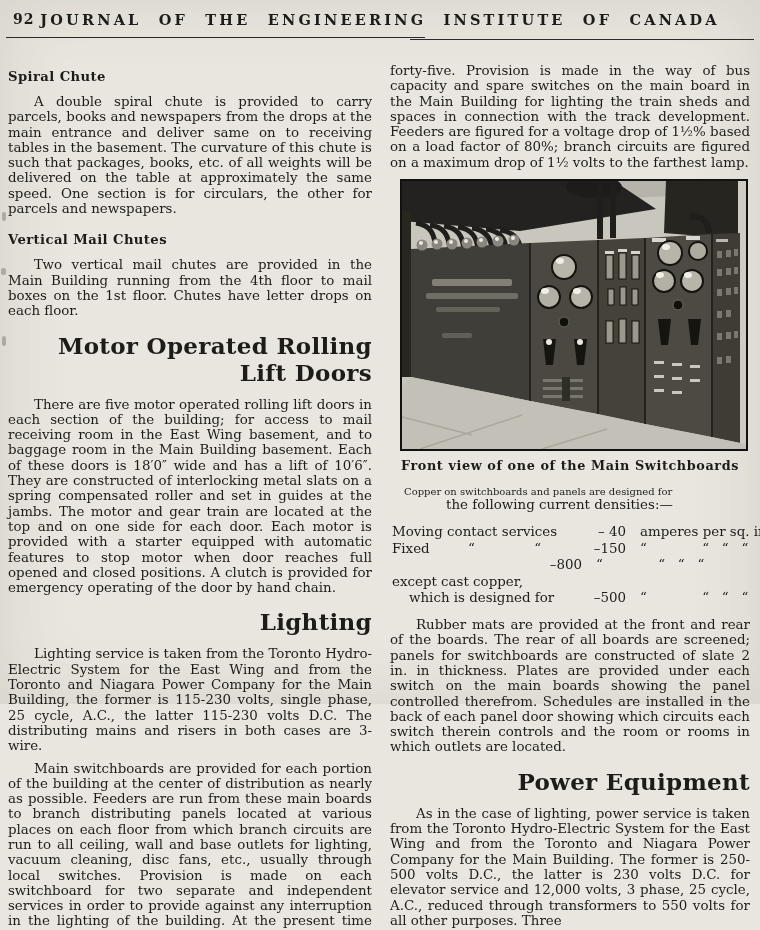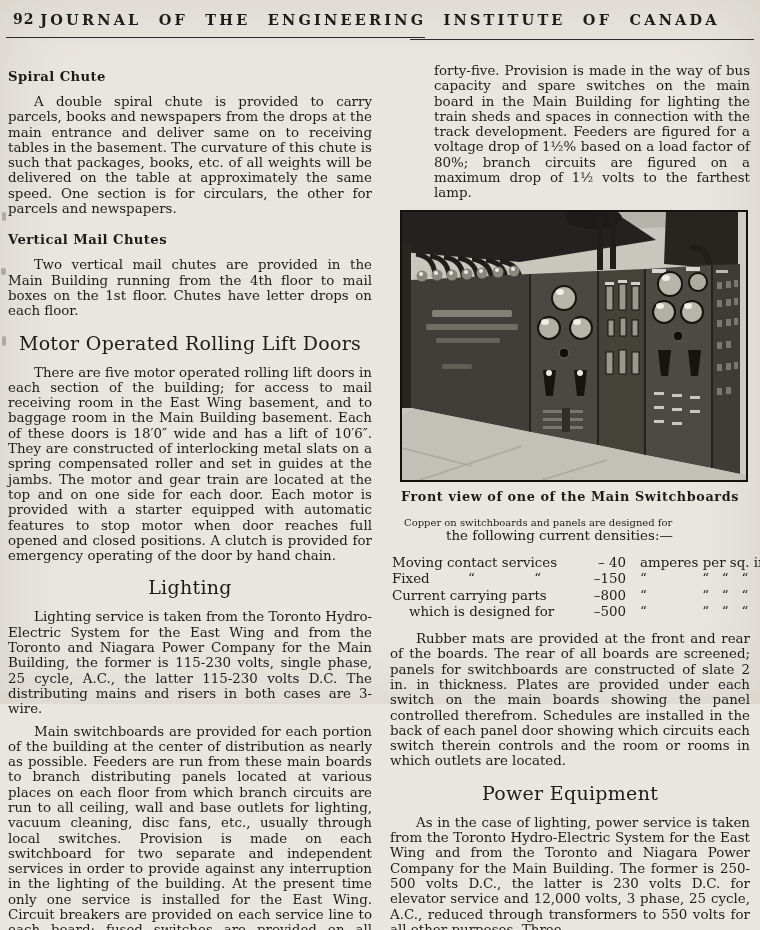--- a/index.html
+++ b/index.html
@@ -11,23 +11,23 @@
   .jtitle{text-align:center;font-size:14.5px;font-weight:700;letter-spacing:3.2px;word-spacing:9px;}
   .rule{position:absolute;left:6px;right:6px;top:37px;height:0;}
   .rule .seg1{position:absolute;left:0;width:56%;top:0;border-top:1.6px solid #2b2a26;}
   .rule .seg2{position:absolute;right:0;width:46%;top:2px;border-top:1.6px solid #2b2a26;}
   
   .cols{display:flex;gap:18px;padding:12px 8px 0 8px;}
   .col{width:358px;}
   .col-l{width:364px;}
   .col-r{width:360px;}
   p.body{font-size:13.4px;line-height:15.3px;text-align:justify;margin:0 0 7px 0;text-indent:26px;}
-  p.noindent{text-indent:0;margin-left:44px;}
+  p.noindent{text-indent:0;}
   .h-small{font-size:13.2px;font-weight:700;text-align:left;letter-spacing:.4px;margin:10px 0 10px 0;}
-  .h-large{font-size:19px;font-weight:400;text-align:center;letter-spacing:.3px;margin:13px 0 11px 0;}
+  .h-large{font-size:23px;font-weight:700;text-align:right;letter-spacing:.3px;margin:13px 0 11px 0;}
   
   .photo-frame{margin:9px 2px 7px 10px;border:2.5px solid #121210;width:344px;height:268px;background:#c9c6bd;}
   .photo-frame svg{display:block;}
   .caption{font-size:12.8px;font-weight:700;text-align:center;letter-spacing:.6px;margin:7px 0 13px 0;}
   
   .copper-intro1{font-size:10px;margin:2px 0 0 14px;}
   .copper-intro2{font-size:13.4px;margin:0 0 12px 56px;}
   .dtable{margin:0 6px 10px 2px;font-size:13.4px;}
   .drow{display:grid;grid-template-columns:196px 44px 1fr;line-height:16.6px;}
   .dlabel{white-space:pre;}
@@ -255,23 +255,27 @@
           <span class="dlabel">Moving contact services</span>
           <span class="dval">– 40</span>
           <span class="dunits">amperes per sq. in.</span>
         </div>
         <div class="drow">
           <span class="dlabel">Fixed         “              “</span>
           <span class="dval">–150</span>
           <span class="dunits">“             “   “   “</span>
         </div>
         <div class="drow">
-          <span class="dlabel">Current carrying parts</span>
           <span class="dval">–800</span>
           <span class="dunits">“             “   “   “</span>
+        </div>
+        <div class="drow">
+          <span class="dlabel">except cast copper,</span>
+          <span class="dval"></span>
+          <span class="dunits"></span>
         </div>
         <div class="drow">
           <span class="dlabel">    which is designed for</span>
           <span class="dval">–500</span>
           <span class="dunits">“             “   “   “</span>
         </div>
       </div>
 
       <p class="body">Rubber mats are provided at the front and rear of the boards. The rear of all boards are screened; panels for switchboards are constructed of slate 2 in. in thickness. Plates are provided under each switch on the main boards showing the panel controlled therefrom. Schedules are installed in the back of each panel door showing which circuits each switch therein controls and the room or rooms in which outlets are located.</p>
 

